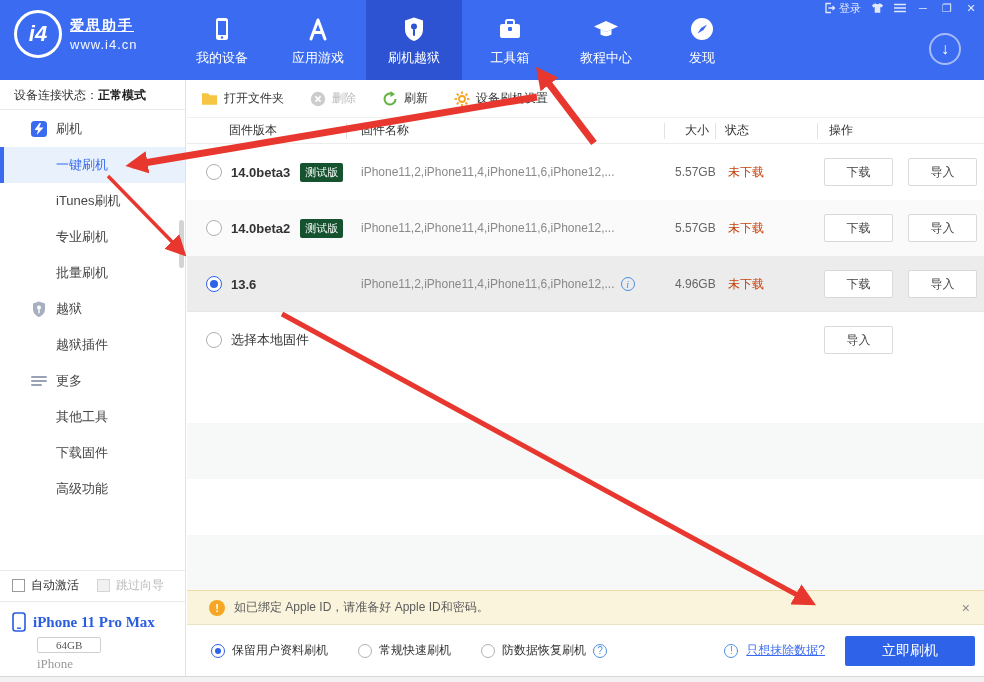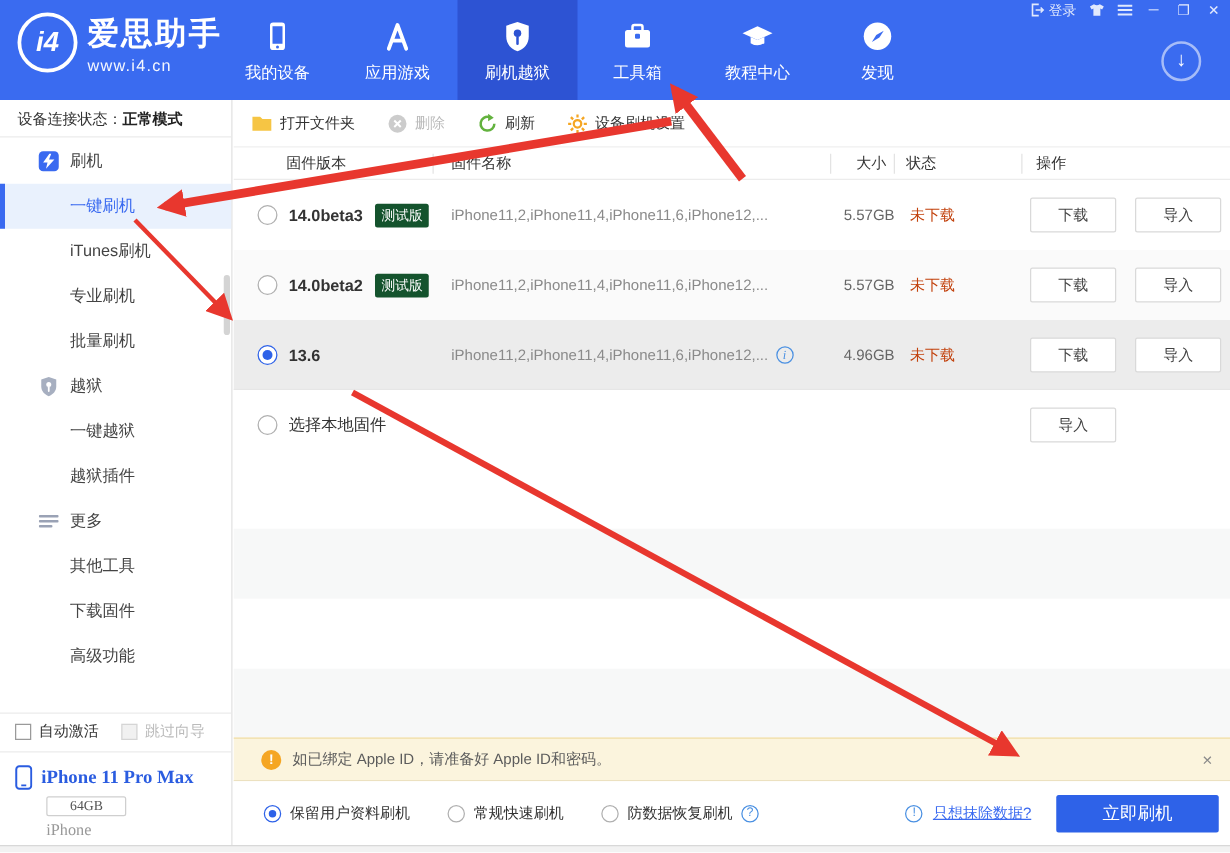--- a/index.html
+++ b/index.html
@@ -2,24 +2,24 @@
 <html><head>
 <meta charset="utf-8">
 <style>
   * { margin:0; padding:0; box-sizing:border-box; }
   html,body { width:984px; height:682px; }
   body { font-family:"Liberation Sans","DejaVu Sans",sans-serif; position:relative; overflow:hidden; background:#fff; font-size:12px; color:#333; }
   .app { position:absolute; inset:0; width:984px; height:682px; }
 
   
   .header { position:absolute; left:0; top:0; width:984px; height:80px; background:#3a6bf0; }
-  .logo { position:absolute; left:14px; top:10px; display:flex; }
+  .logo { position:absolute; left:14px; top:10px; display:flex; align-items:center; }
   .logo-circle { width:48px; height:48px; border:3px solid #fff; border-radius:50%; display:flex; align-items:center; justify-content:center; color:#fff; font-weight:bold; font-size:22px; font-style:italic; }
   .logo-text { margin-left:8px; color:#fff; }
-  .logo-title { font-size:25px; font-weight:bold; letter-spacing:2px; }
+  .logo-title { font-size:14px; font-weight:bold; letter-spacing:2px;text-decoration:underline; }
   .logo-sub { font-size:13px; opacity:.95; margin-top:2px; letter-spacing:1px; }
 
   .nav { position:absolute; left:174px; top:0; height:88px; display:flex; }
   .nav-item { width:96px; height:80px; display:flex; flex-direction:column; align-items:center; justify-content:center; color:#fff; cursor:pointer; }
   .nav-item.active { background:#2d53d3; }
   .nav-icon { height:32px; display:flex; align-items:center; justify-content:center; }
   .nav-label { font-size:13px; margin-top:4px; }
 
   .download-circle { position:absolute; right:23px; top:33px; width:32px; height:32px; border:2px solid rgba(255,255,255,.55); border-radius:50%; color:#fff; display:flex; align-items:center; justify-content:center; font-size:16px; cursor:pointer; }
 
@@ -228,23 +228,20 @@
       </div>
       <div class="side-item">
         <span class="sicon">
           <svg width="18" height="18" viewBox="0 0 18 18">
               <path d="M9,1.5 L15,3.5 L15,9 C15,13 12.5,15.5 9,17 C5.5,15.5 3,13 3,9 L3,3.5 Z" fill="#a7afc0"></path>
               <circle cx="9" cy="7.5" r="2" fill="#fff"></circle>
               <rect x="8.3" y="9" width="1.4" height="4.5" rx="0.7" fill="#fff"></rect>
             </svg>
         </span>
         <span>越狱</span>
-      </div>
-      <div class="side-item">
-        <span>一键越狱</span>
       </div>
       <div class="side-item">
         <span>越狱插件</span>
       </div>
       <div class="side-item">
         <span class="sicon">
           <svg width="16" height="14" viewBox="0 0 16 14">
               <path d="M1,3 h14 M1,7 h14 M1,11 h9" stroke="#9aa2b5" stroke-width="2" stroke-linecap="round"></path>
             </svg>
         </span>

